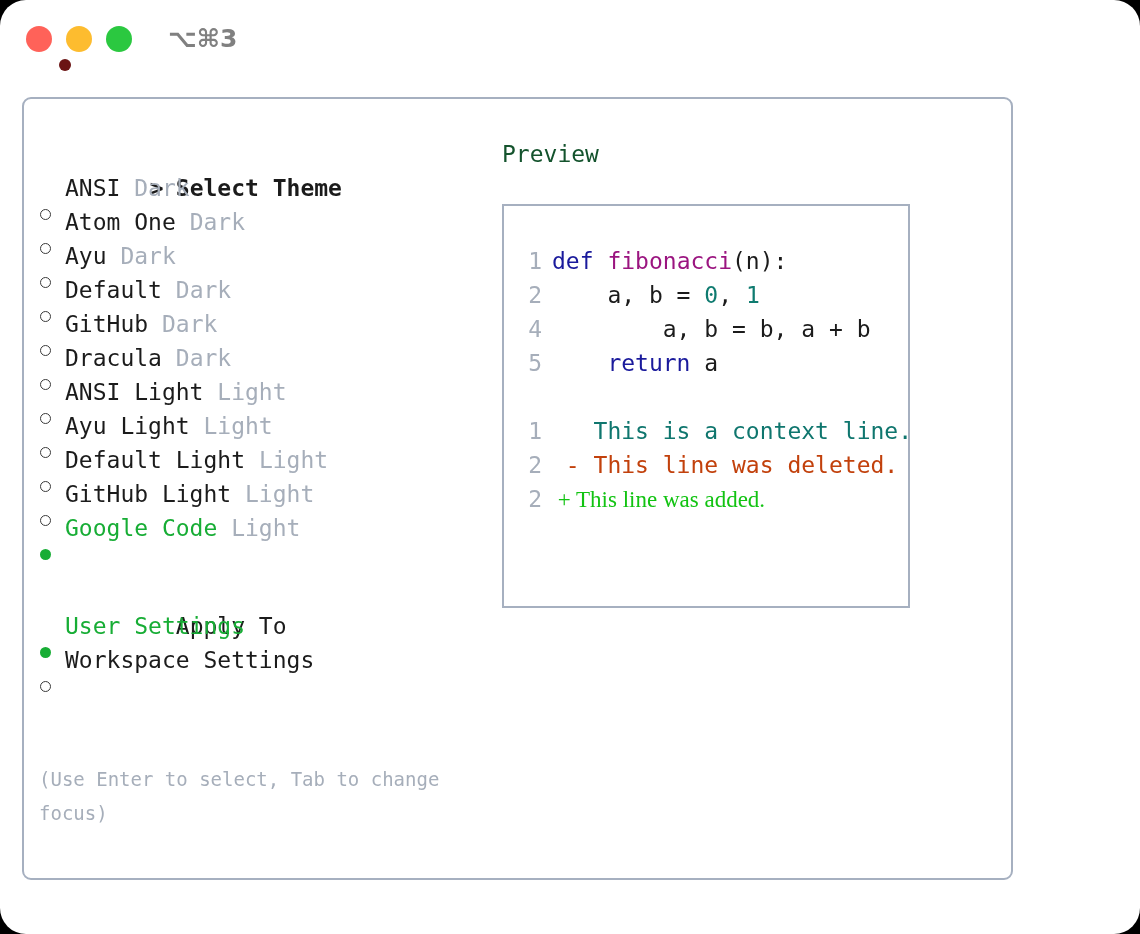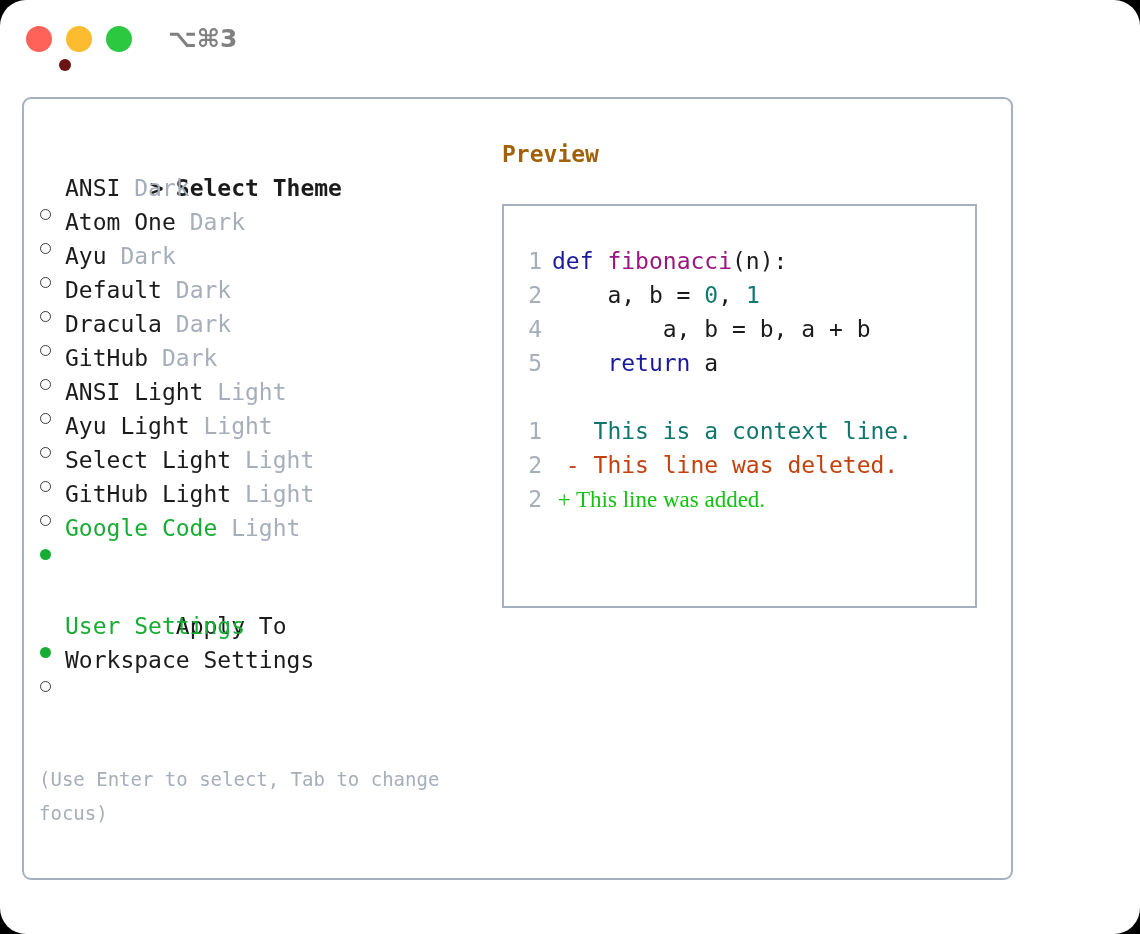--- a/index.html
+++ b/index.html
@@ -149,30 +149,30 @@
 
   
   #right-col {
     position: absolute;
     left: 478px;
     top: 38px;
   }
 
   #preview-title {
     font-size: 23px;
-    font-weight: 700;
-    color: #a16207;
+    font-weight: 400;
+    color: #14532d;
     line-height: 34px;
   }
 
   #preview-box {
     position: absolute;
     left: 0;
     top: 67px;
-    width: 475px;
+    width: 408px;
     height: 404px;
     border: 2px solid #a6b0c0;
     background: #ffffff;
   }
 
   #code-area {
     position: absolute;
     left: 12px;
     top: 38px;
     font-size: 23px;
@@ -223,25 +223,25 @@
 
       <div class="row header-row">
         <span class="marker">&gt; </span><span>Select Theme</span>
       </div>
 
       <div id="theme-list">
           <div class="row"><span class="marker-ring"></span><span class="lbl">ANSI </span><span class="suffix">Dark</span></div>
           <div class="row"><span class="marker-ring"></span><span class="lbl">Atom One </span><span class="suffix">Dark</span></div>
           <div class="row"><span class="marker-ring"></span><span class="lbl">Ayu </span><span class="suffix">Dark</span></div>
           <div class="row"><span class="marker-ring"></span><span class="lbl">Default </span><span class="suffix">Dark</span></div>
+          <div class="row"><span class="marker-ring"></span><span class="lbl">GitHub </span><span class="suffix">Dark</span></div>
           <div class="row"><span class="marker-ring"></span><span class="lbl">Dracula </span><span class="suffix">Dark</span></div>
-          <div class="row"><span class="marker-ring"></span><span class="lbl">GitHub </span><span class="suffix">Dark</span></div>
           <div class="row"><span class="marker-ring"></span><span class="lbl">ANSI Light </span><span class="suffix">Light</span></div>
           <div class="row"><span class="marker-ring"></span><span class="lbl">Ayu Light </span><span class="suffix">Light</span></div>
-          <div class="row"><span class="marker-ring"></span><span class="lbl">Select Light </span><span class="suffix">Light</span></div>
+          <div class="row"><span class="marker-ring"></span><span class="lbl">Default Light </span><span class="suffix">Light</span></div>
           <div class="row"><span class="marker-ring"></span><span class="lbl">GitHub Light </span><span class="suffix">Light</span></div>
           <div class="row"><span class="marker-dot"></span><span class="lbl-selected">Google Code </span><span class="suffix">Light</span></div>
         </div>
 
       <div class="spacer-md"></div>
 
       <div class="row">
         <span class="marker"> </span><span>Apply To</span>
       </div>
 

